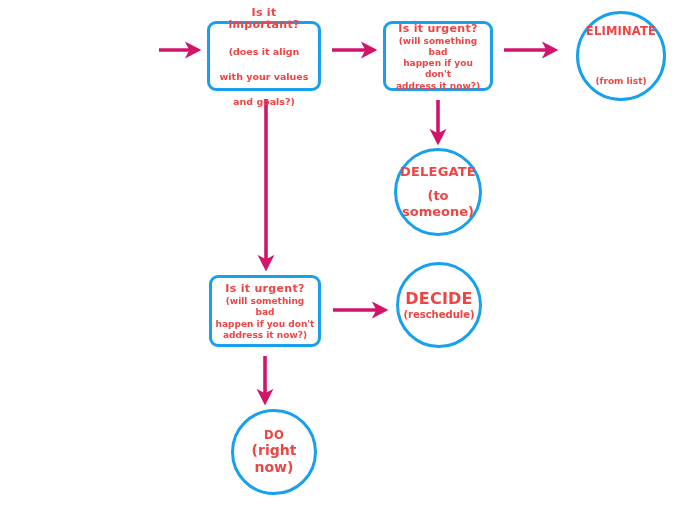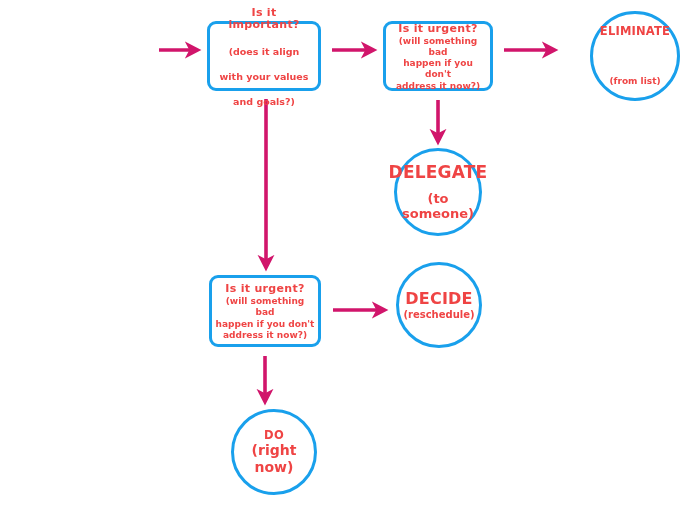--- a/index.html
+++ b/index.html
@@ -61,27 +61,27 @@
   #node-important { left: 207px; top: 21px; width: 114px; height: 70px; padding: 4px 4px 2px 4px; }
   #node-important .title { font-size: 11px; }
   #node-important .sub { font-size: 9.5px; margin-top: 14px; }
 
   
   #node-urgent-top { left: 383px; top: 21px; width: 110px; height: 70px; padding: 4px 3px 2px 3px; }
   #node-urgent-top .title { font-size: 11px; }
   #node-urgent-top .sub { font-size: 9px; margin-top: 1px; }
 
   
-  #node-eliminate { left: 590px; top: 11px; width: 90px; height: 90px; gap: 24px; }
+  #node-eliminate { left: 576px; top: 11px; width: 90px; height: 90px; gap: 24px; }
   #node-eliminate .title { font-size: 11.5px; letter-spacing: 0.2px; }
   #node-eliminate .sub { font-size: 9px; margin-top: 14px; }
 
   
   #node-delegate { left: 394px; top: 148px; width: 88px; height: 88px; }
-  #node-delegate .title { font-size: 17px; letter-spacing: 0.2px; }
+  #node-delegate .title { font-size: 13px; letter-spacing: 0.2px; }
   #node-delegate .sub { font-size: 13px; margin-top: 9px; }
 
   
   #node-urgent-bottom { left: 209px; top: 275px; width: 112px; height: 72px; padding: 4px 3px 2px 3px; }
   #node-urgent-bottom .title { font-size: 11px; }
   #node-urgent-bottom .sub { font-size: 9px; margin-top: 1px; }
 
   
   #node-decide { left: 396px; top: 262px; width: 86px; height: 86px; }
   #node-decide .title { font-size: 16px; letter-spacing: 0.2px; }

